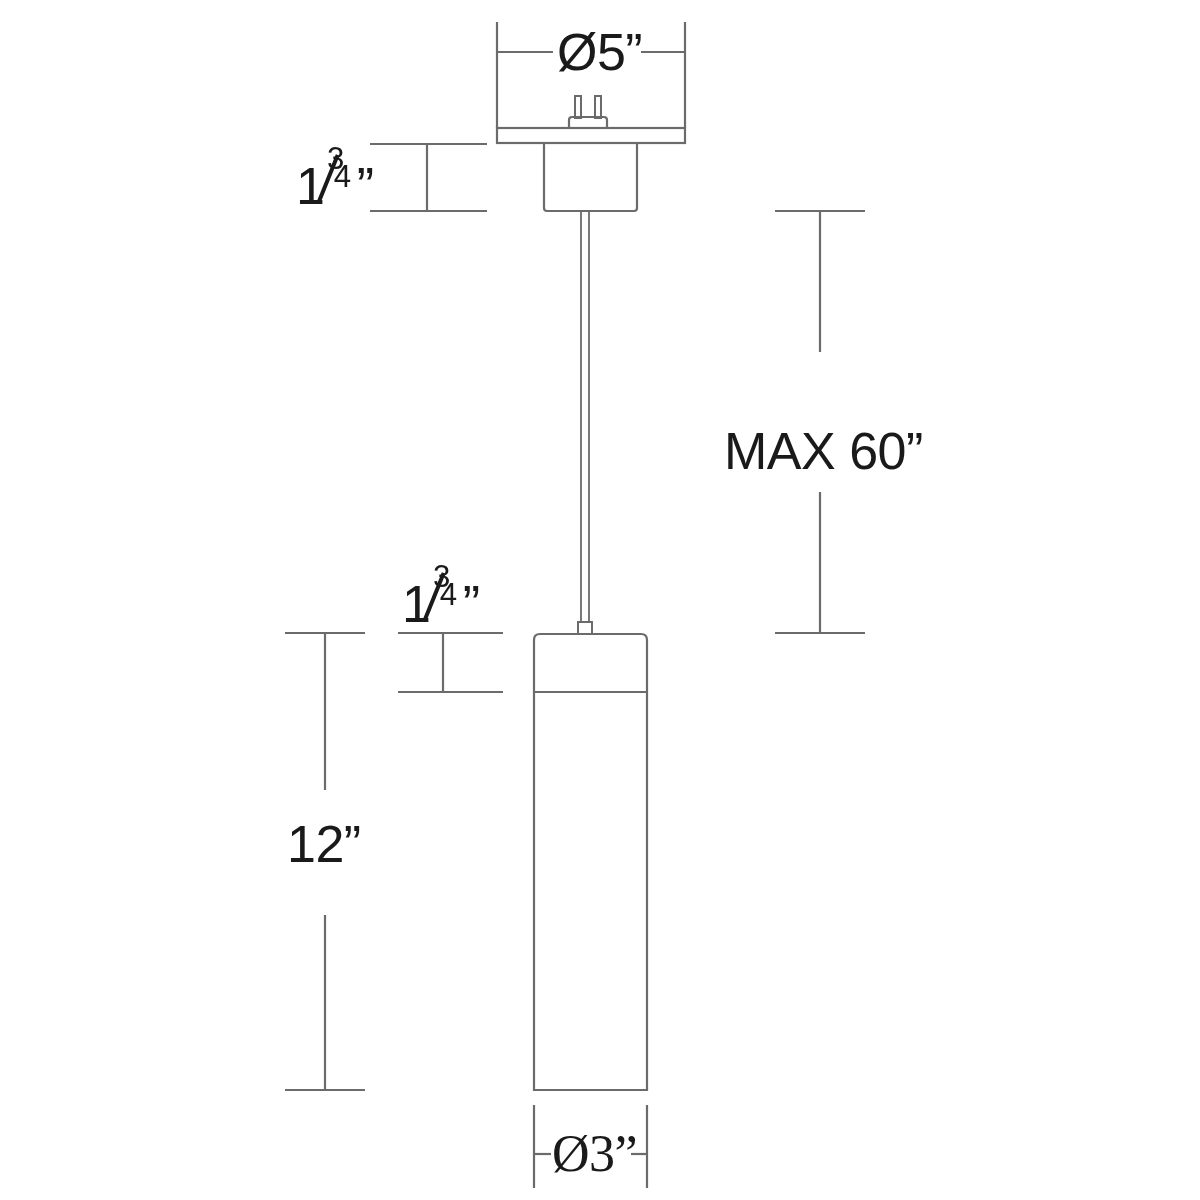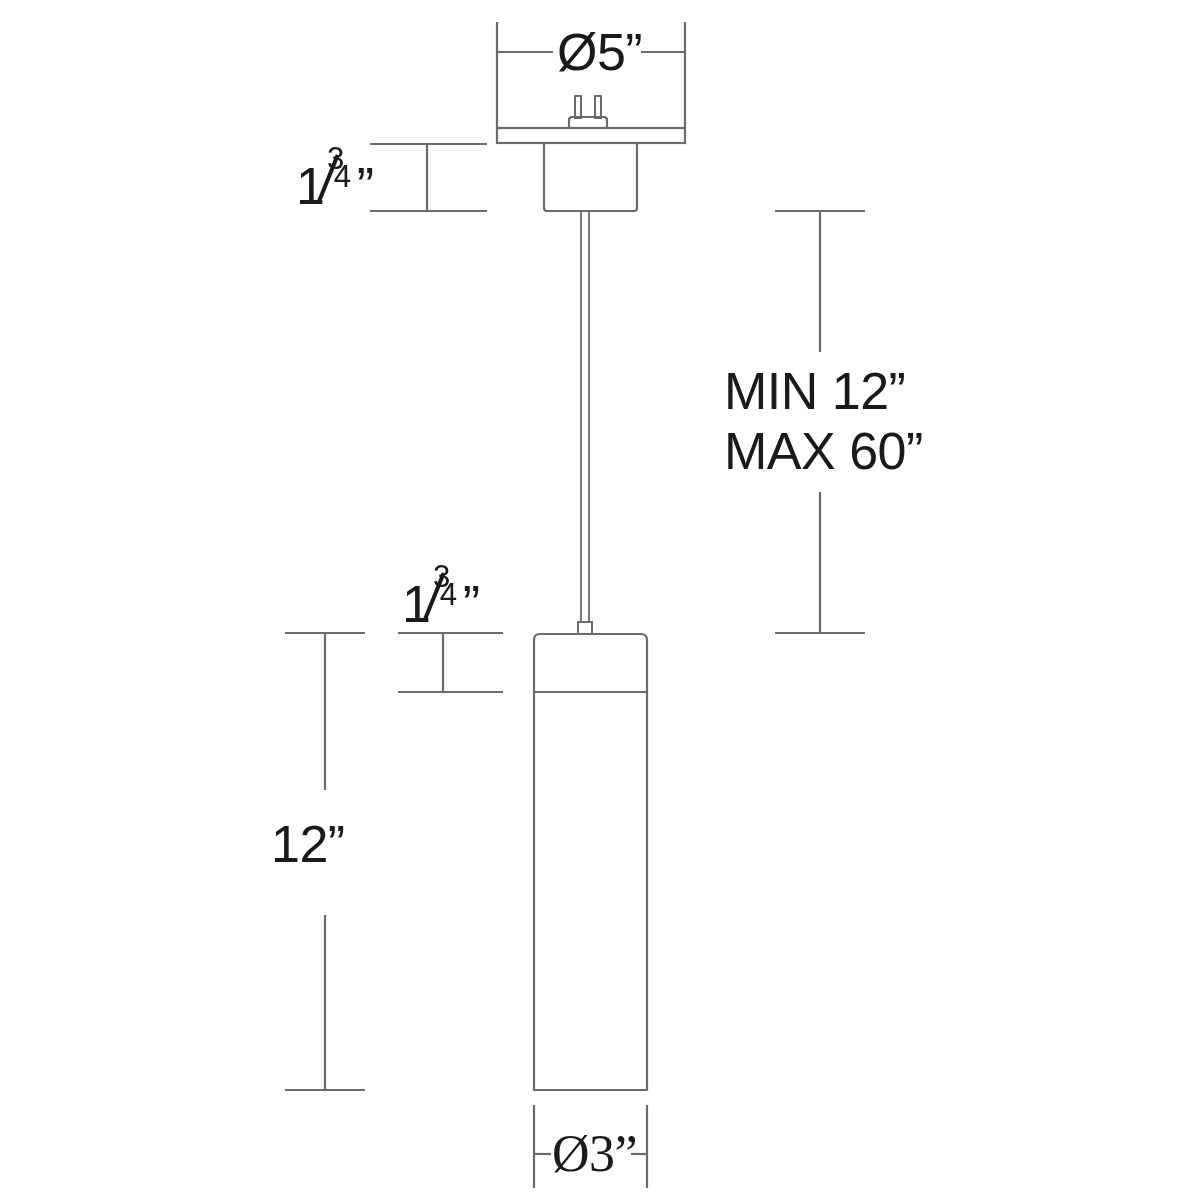--- a/index.html
+++ b/index.html
@@ -143,23 +143,22 @@
         <line x1="631" y1="1154" x2="647" y2="1154"></line>
       </g>
 
     </g>
   </svg>
 
   <div class="dim-text dim-large" style="left:557px; top:26px;">Ø5”</div>
 
   <div class="dim-text dim-large" style="left:296px; top:152px;"><span>1</span><span class="frac"><span class="num">3</span><span class="bar"></span><span class="den">4</span></span><span>”</span></div>
 
-  <div class="dim-text dim-large" style="left:724px; top:365px;">MIN  12”</div>
 
   <div class="dim-text dim-large" style="left:724px; top:425px;text-align:right;">MAX 60”</div>
 
   <div class="dim-text dim-large" style="left:402px; top:570px;"><span>1</span><span class="frac"><span class="num">3</span><span class="bar"></span><span class="den">4</span></span><span>”</span></div>
 
-  <div class="dim-text dim-large" style="left:271px; top:818px;">12”</div>
+  <div class="dim-text dim-large" style="left:287px; top:818px;">12”</div>
 
   <div class="dim-text dim-large" style="left:552px; top:1128px;font-family:Liberation Serif, serif;">Ø3”</div>
 
 </div>
 
 </body></html>

